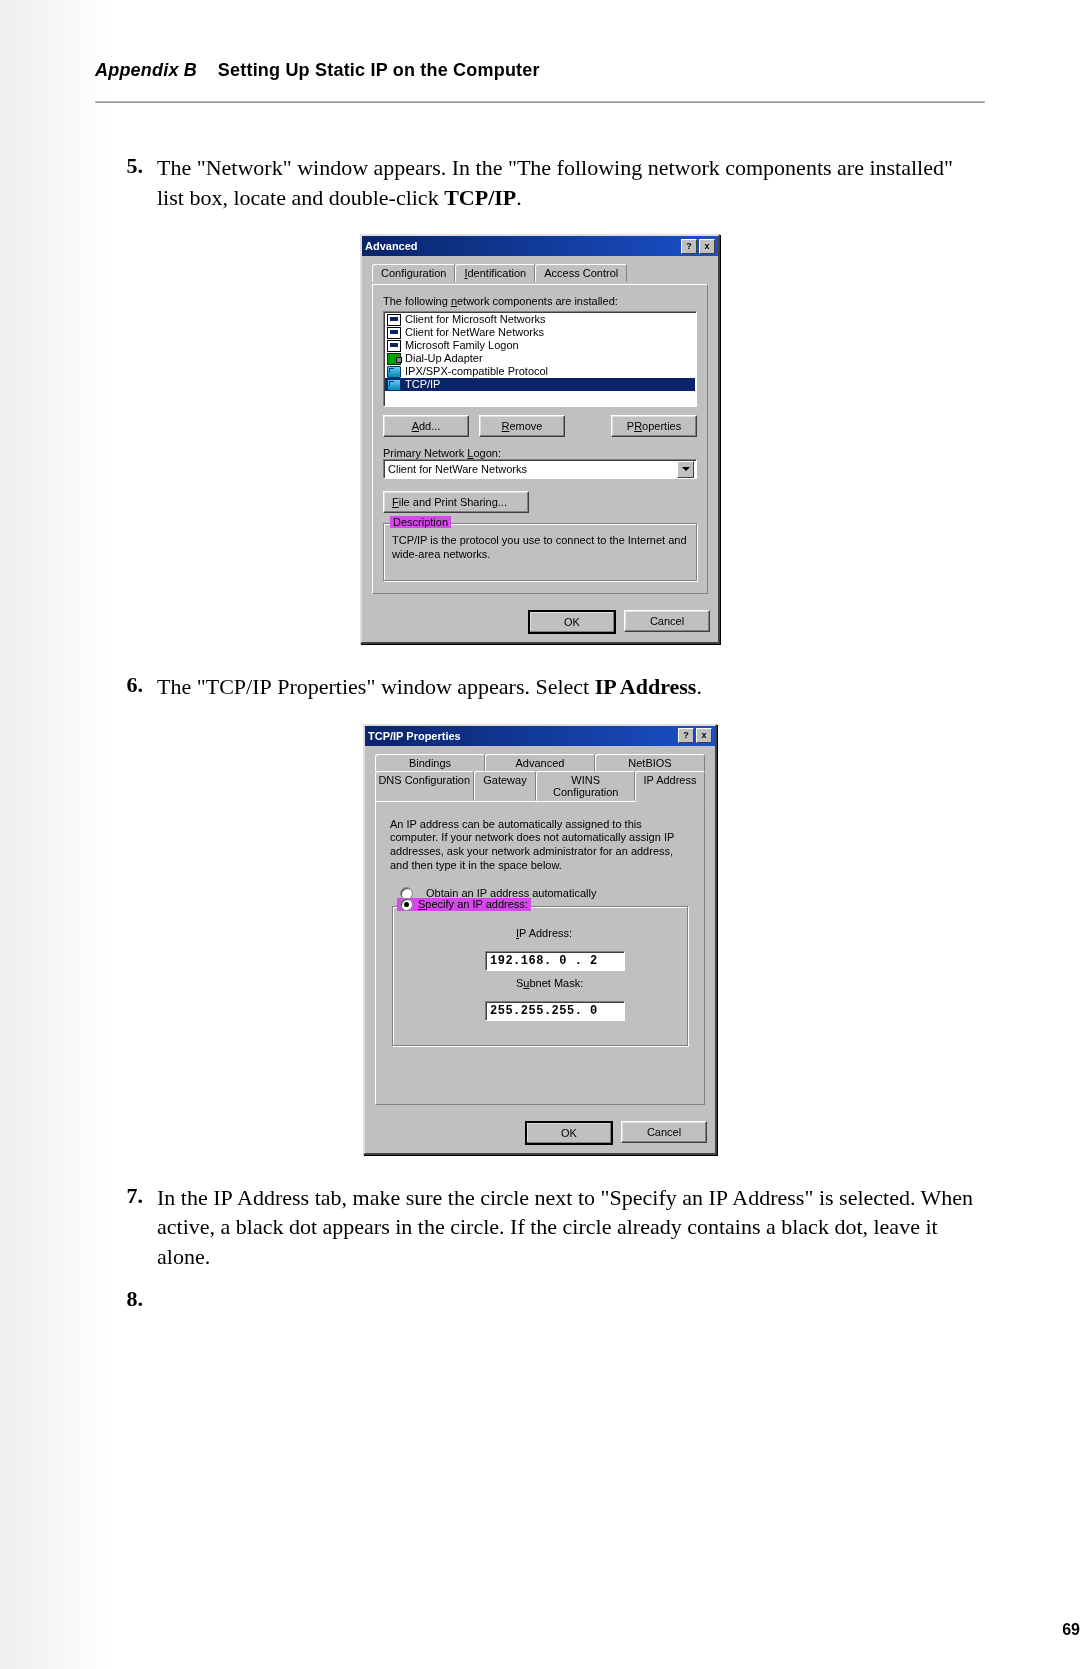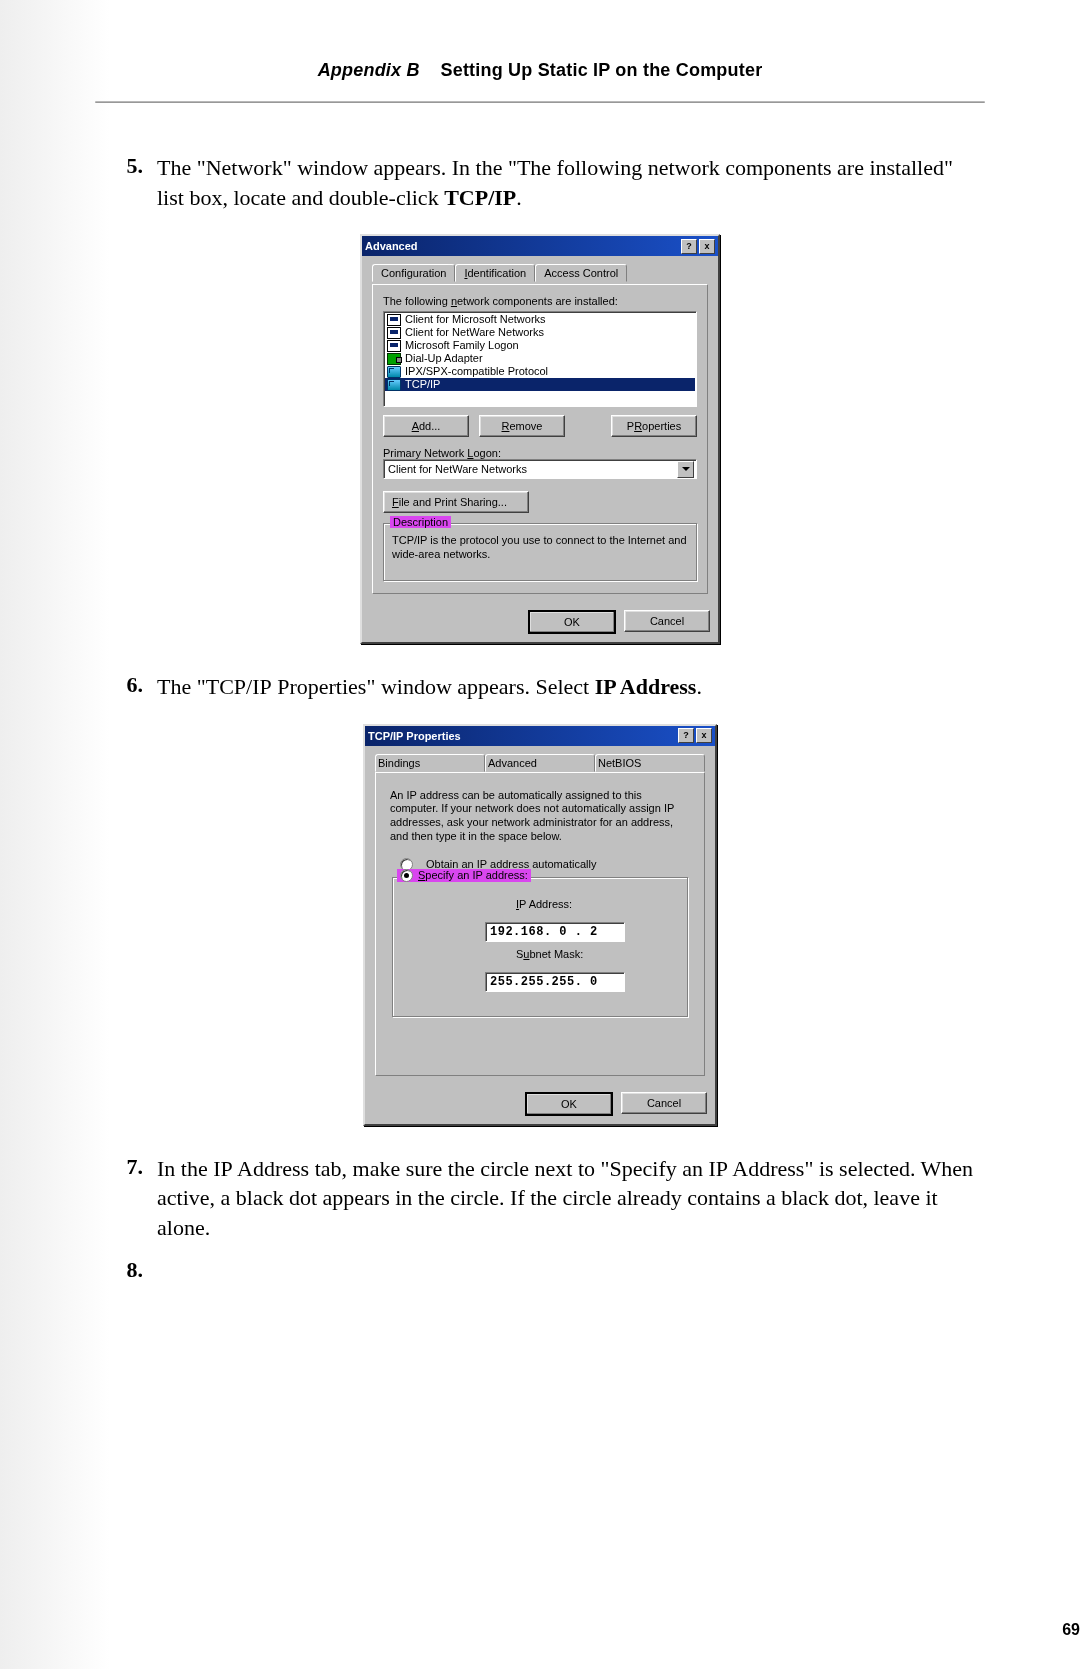--- a/index.html
+++ b/index.html
@@ -12,21 +12,21 @@
   }
   .page {
     width: 1080px;
     height: 1669px;
     position: relative;
     box-sizing: border-box;
     padding: 60px 95px 40px 95px;
     background: linear-gradient(to right, #eeeeee 0px, #ffffff 110px, #ffffff 100%);
   }
   .header {
-    text-align: center;
+    text-align: left;
     font-family: Verdana, Geneva, sans-serif;
     font-size: 18px;
     font-weight: bold;
     color: #000;
     letter-spacing: 0.2px;
   }
   .header .appendix { font-style: italic; }
   .divider {
     margin-top: 20px;
     height: 2px;
@@ -215,21 +215,21 @@
     margin-top:10px;
   }
   .groupbox .legend {
     position:absolute; top:-8px; left:6px;
     background:#d946ef; padding:0 3px; font-size:11px;
   }
   .u { text-decoration: underline; }
   .row-btns { display:flex; gap:10px; margin-top:8px;}
   .dlg-footer { display:flex; justify-content:flex-end; gap:8px; padding:6px 8px 8px 0;}
   .tabrow2 { display:flex; }
-  .tabrow2 .tab, .tabrow2 .tab-active { flex:1; padding:2px 2px; font-size:11px;}
+  .tabrow2 .tab, .tabrow2 .tab-active { flex:1; text-align:center; padding:2px 2px; font-size:11px;}
   .radio-row { display:flex; align-items:center; gap:13px; margin:6px 0;}
   .radio {
     width:11px;height:11px;border-radius:50%;
     background:#fff;border:1px solid #808080;
     box-shadow: inset 1px 1px 0 #404040;
     position:relative;
   }
   .radio.checked::after{content:'';position:absolute;left:3px;top:3px;width:5px;height:5px;background:#000;border-radius:50%;}
   .ipbox {
     font-family:'Courier New',monospace;
@@ -341,20 +341,26 @@
         <span>TCP/IP Properties</span>
         <span class="spacer"></span>
         <span class="title-btn">?</span>
         <span class="title-btn">x</span>
       </div>
       <div class="dlg-body">
         <div class="tabrow2">
           <span class="tab">Bindings</span>
           <span class="tab">Advanced</span>
           <span class="tab">NetBIOS</span>
+        </div>
+        <div class="tabrow2" style="margin-top:-1px">
+          <span class="tab" style="flex:1.3">DNS Configuration</span>
+          <span class="tab" style="flex:0.8">Gateway</span>
+          <span class="tab" style="flex:1.3">WINS Configuration</span>
+          <span class="tab-active" style="flex:0.9">IP Address</span>
         </div>
         <div class="tab-panel" style="min-height:280px">
           <div class="small-note">An IP address can be automatically assigned to this computer. If your network does not automatically assign IP addresses, ask your network administrator for an address, and then type it in the space below.</div>
 
           <div class="radio-row" style="margin-left:14px;margin-top:14px;">
             <span class="radio"></span>
             <span><span class="u">O</span><span>btain an IP address automatically</span></span>
           </div>
 
           <div class="groupbox" style="margin:6px 6px 0 6px;padding:14px 8px 18px 8px;">

